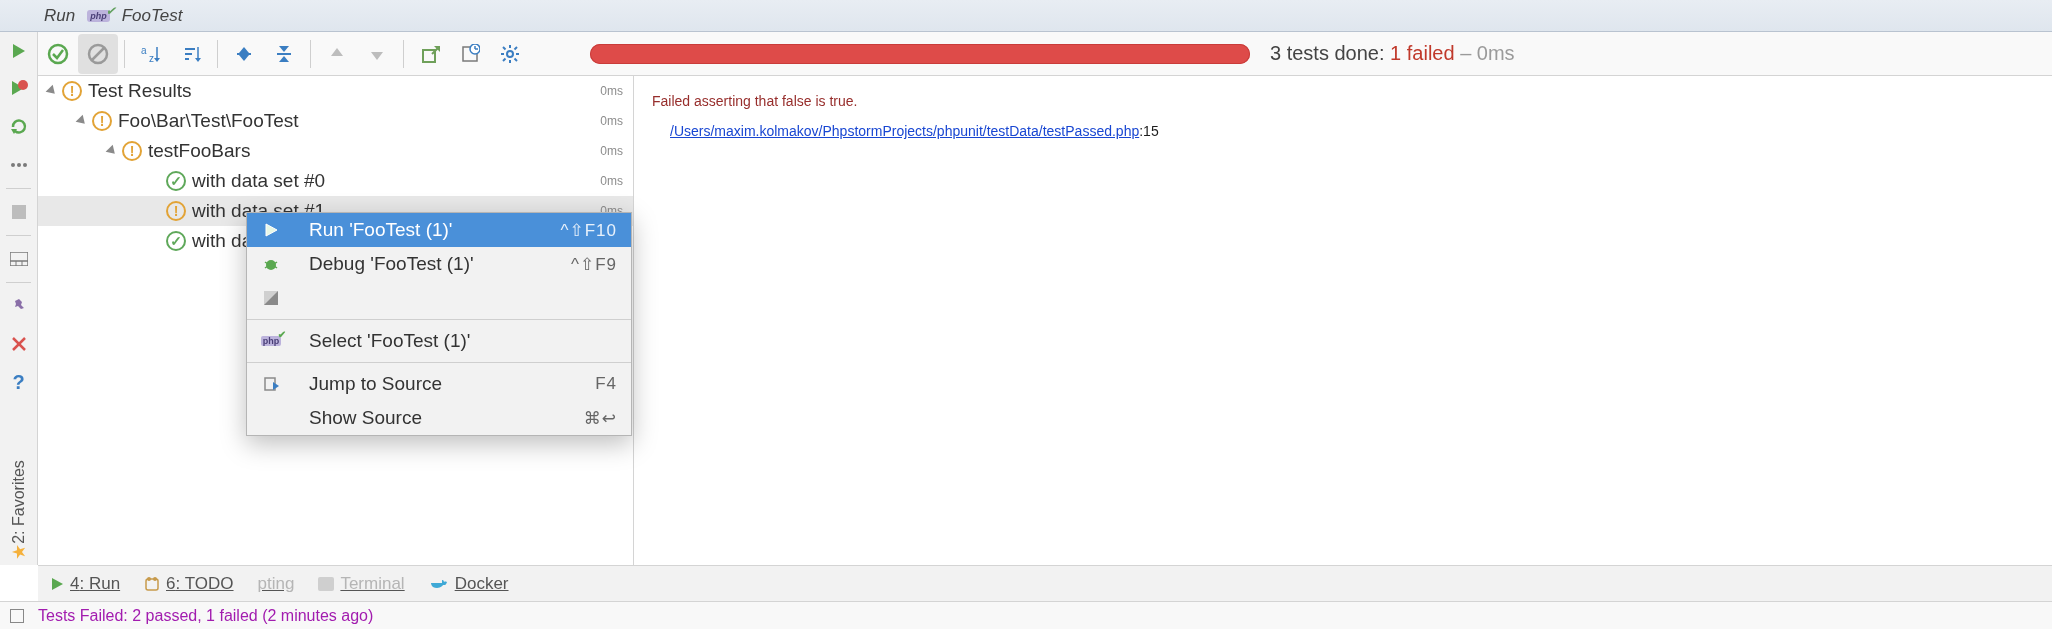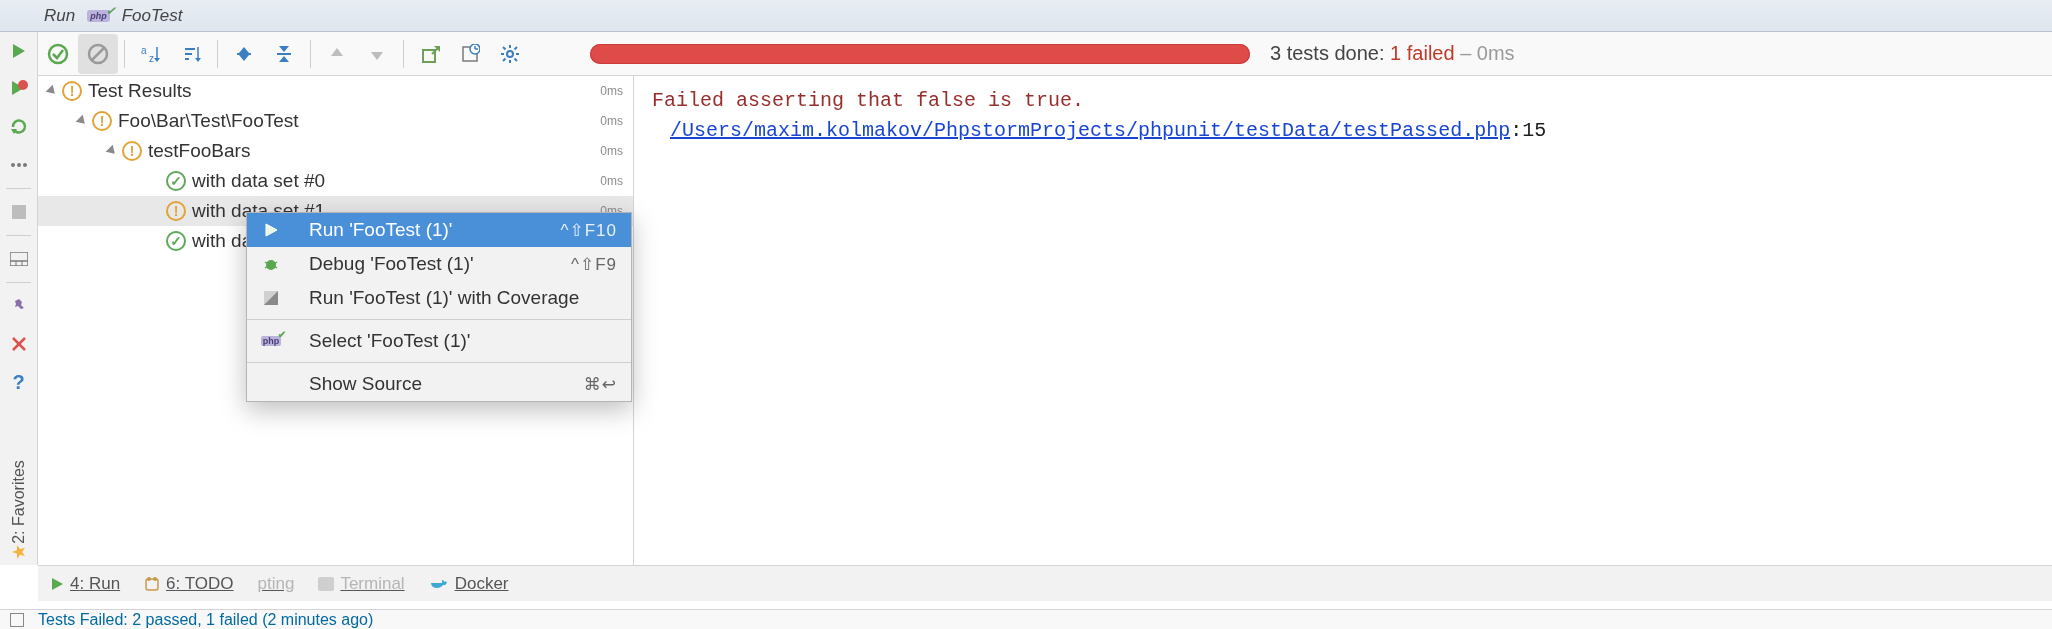--- a/index.html
+++ b/index.html
@@ -44,41 +44,41 @@
   .indent2 { padding-left:40px; }
   .indent3 { padding-left:70px; }
   .indent4 { padding-left:128px; }
   .disc { width:0; height:0; border-left:8px solid #8a8a8a; border-top:5px solid transparent; border-bottom:5px solid transparent; transform:rotate(45deg); margin-right:6px; }
   .stat-ico { width:20px; height:20px; border-radius:50%; display:inline-flex; align-items:center; justify-content:center; margin-right:6px; font-size:14px; font-weight:bold; }
   .warn { background:none; border:2.5px solid #e2a336; color:#e2a336; }
   .ok   { background:none; border:2.5px solid #5fa85a; color:#5fa85a; }
   .time { margin-left:auto; color:#8c8c8c; font-size:12px; }
 
   
-  .out-pane { flex:1; padding:10px 18px; font-family: Liberation Mono, monospace; font-size:20px; line-height:30px; }
+  .out-pane { flex:1; padding:10px 18px; font-family: Liberation Sans, sans-serif; font-size:14px; line-height:30px; }
   .out-pane .err { color:#972e2c; }
   .out-pane .link { color:#1846d2; text-decoration:underline; cursor:pointer; padding-left:18px; }
   .out-pane .lineno { color:#1d1d1d; }
 
   
   .ctx { position:absolute; left:246px; top:212px; width:386px; background:#f2f2f2; border:1px solid #b5b5b5; box-shadow:0 8px 24px rgba(0,0,0,.25); z-index:50; font-size:19px; }
   .ctx .item { display:flex; align-items:center; height:34px; padding:0 14px; cursor:pointer; gap:28px; }
   .ctx .item.hl { background:#4a90d9; color:#fff; }
   .ctx .item .kb { margin-left:auto; color:#666; font-size:17px; letter-spacing:1px; }
   .ctx .item.hl .kb { color:#e8f1fb; }
   .ctx hr { border:none; border-top:1px solid #cfcfcf; margin:4px 0; }
   .ctx .mi { width:20px; display:flex; justify-content:center; }
 
   
   .tool-windows { position:absolute; left:38px; right:0; bottom:28px; height:36px; border-top:1px solid #d4d4d4; background:#f2f2f2; display:flex; align-items:center; gap:24px; padding-left:12px; font-size:17px; color:#555;text-decoration:underline; }
   .tool-windows .tw { display:flex; align-items:center; gap:6px; cursor:pointer; }
   .tool-windows .under { text-decoration:underline; }
   .tw.dim { color:#b5b5b5; }
 
-  .status { position:absolute; left:0; right:0; bottom:0; height:20px; border-top:1px solid #d4d4d4; background:#f8f8f8; display:flex; align-items:center; padding-left:10px; gap:14px; font-size:16px; color:#0369a1;margin-top:19px; }
+  .status { position:absolute; left:0; right:0; bottom:0; height:28px; border-top:1px solid #d4d4d4; background:#f8f8f8; display:flex; align-items:center; padding-left:10px; gap:14px; font-size:16px; color:#a21caf;margin-top:19px; }
   .status .sq { width:14px; height:14px; border:1.5px solid #888; }
 
   
   svg { display:block; }
 </style>
 </head>
 <body>
 
 <div class="header">
   <span class="lbl">Run</span>
@@ -322,30 +322,39 @@
     <span>Debug 'FooTest (1)'</span>
     <span class="kb">^⇧F9</span>
   </div>
   <div class="item">
     <span class="mi">
         <svg width="16" height="16">
           <rect x="1" y="1" width="14" height="14" fill="#d0d0d0"></rect>
           <polygon points="1,15 15,1 15,15" fill="#8a8a8a"></polygon>
         </svg>
       </span>
-    <span>Run 'FooTest (1)' with Coverage</span>
   </div>
   <hr>
   <div class="item">
     <span class="mi">
         <span style="background:#bcb3dc;color:#4a3f77;border-radius:2px;padding:0 2px;font-size:9px;font-weight:bold;position:relative">php<span style="position:absolute;right:-5px;top:-7px;color:#5aa850;font-size:10px">✔</span></span>
       </span>
     <span>Select 'FooTest (1)'</span>
   </div>
   <hr>
+  <div class="item">
+    <span class="mi">
+        <svg width="16" height="16">
+          <rect x="2" y="2" width="10" height="12" fill="none" stroke="#8a8a8a" stroke-width="1.5"></rect>
+          <polygon points="10,6 16,10 10,14" fill="#3b7ec2"></polygon>
+        </svg>
+      </span>
+    <span>Jump to Source</span>
+    <span class="kb">F4</span>
+  </div>
   <div class="item">
     <span class="mi"></span>
     <span>Show Source</span>
     <span class="kb">⌘↩</span>
   </div>
 </div>
 
 <div class="tool-windows">
   <div class="tw">
     <svg width="14" height="14">

